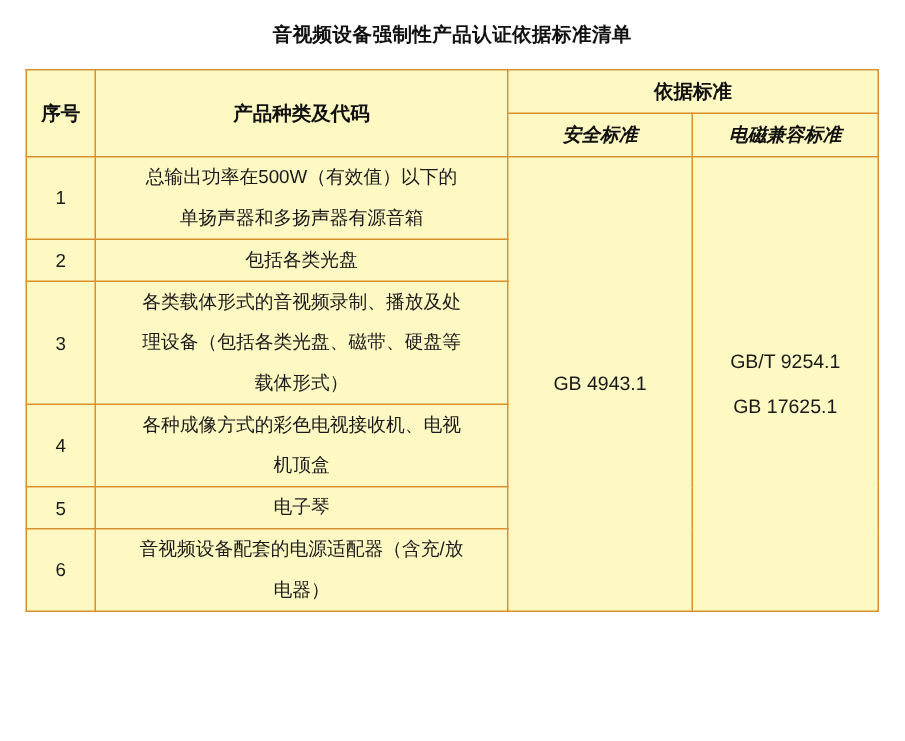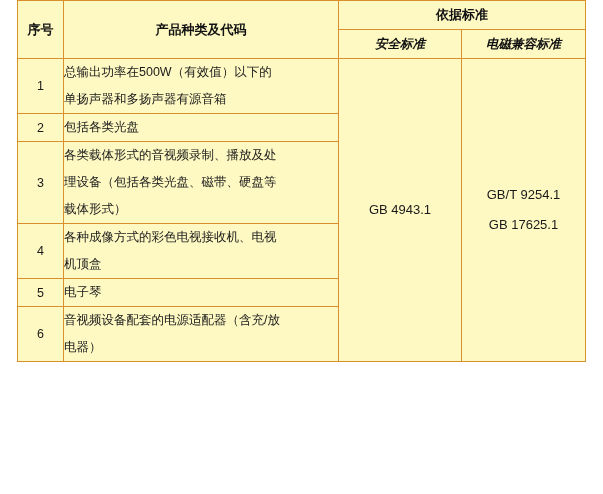--- a/index.html
+++ b/index.html
@@ -68,37 +68,38 @@
     width: 46px;
     text-align: center;
     font-size: 12.5px;
     color: #1a1a1a;
   }
   td.cat {
     font-size: 12.5px;
     color: #1a1a1a;
     line-height: 27px;
     padding: 7px 10px 7px 12px;
-    text-align: left;
+    text-align: center;
   }
   td.std {
     text-align: center;
     font-size: 13px;
     color: #1a1a1a;
     line-height: 30px;
   }
   .std-line {
     display: block;
   }
 </style>
 </head>
 <body>
 
 <div class="page">
 
+  <div class="doc-title">音视频设备强制性产品认证依据标准清单</div>
 
   <table class="std-table">
     <colgroup>
       <col style="width:46px">
       <col style="width:275px">
       <col style="width:123px">
       <col style="width:124px">
     </colgroup>
     <thead>
       <tr>

